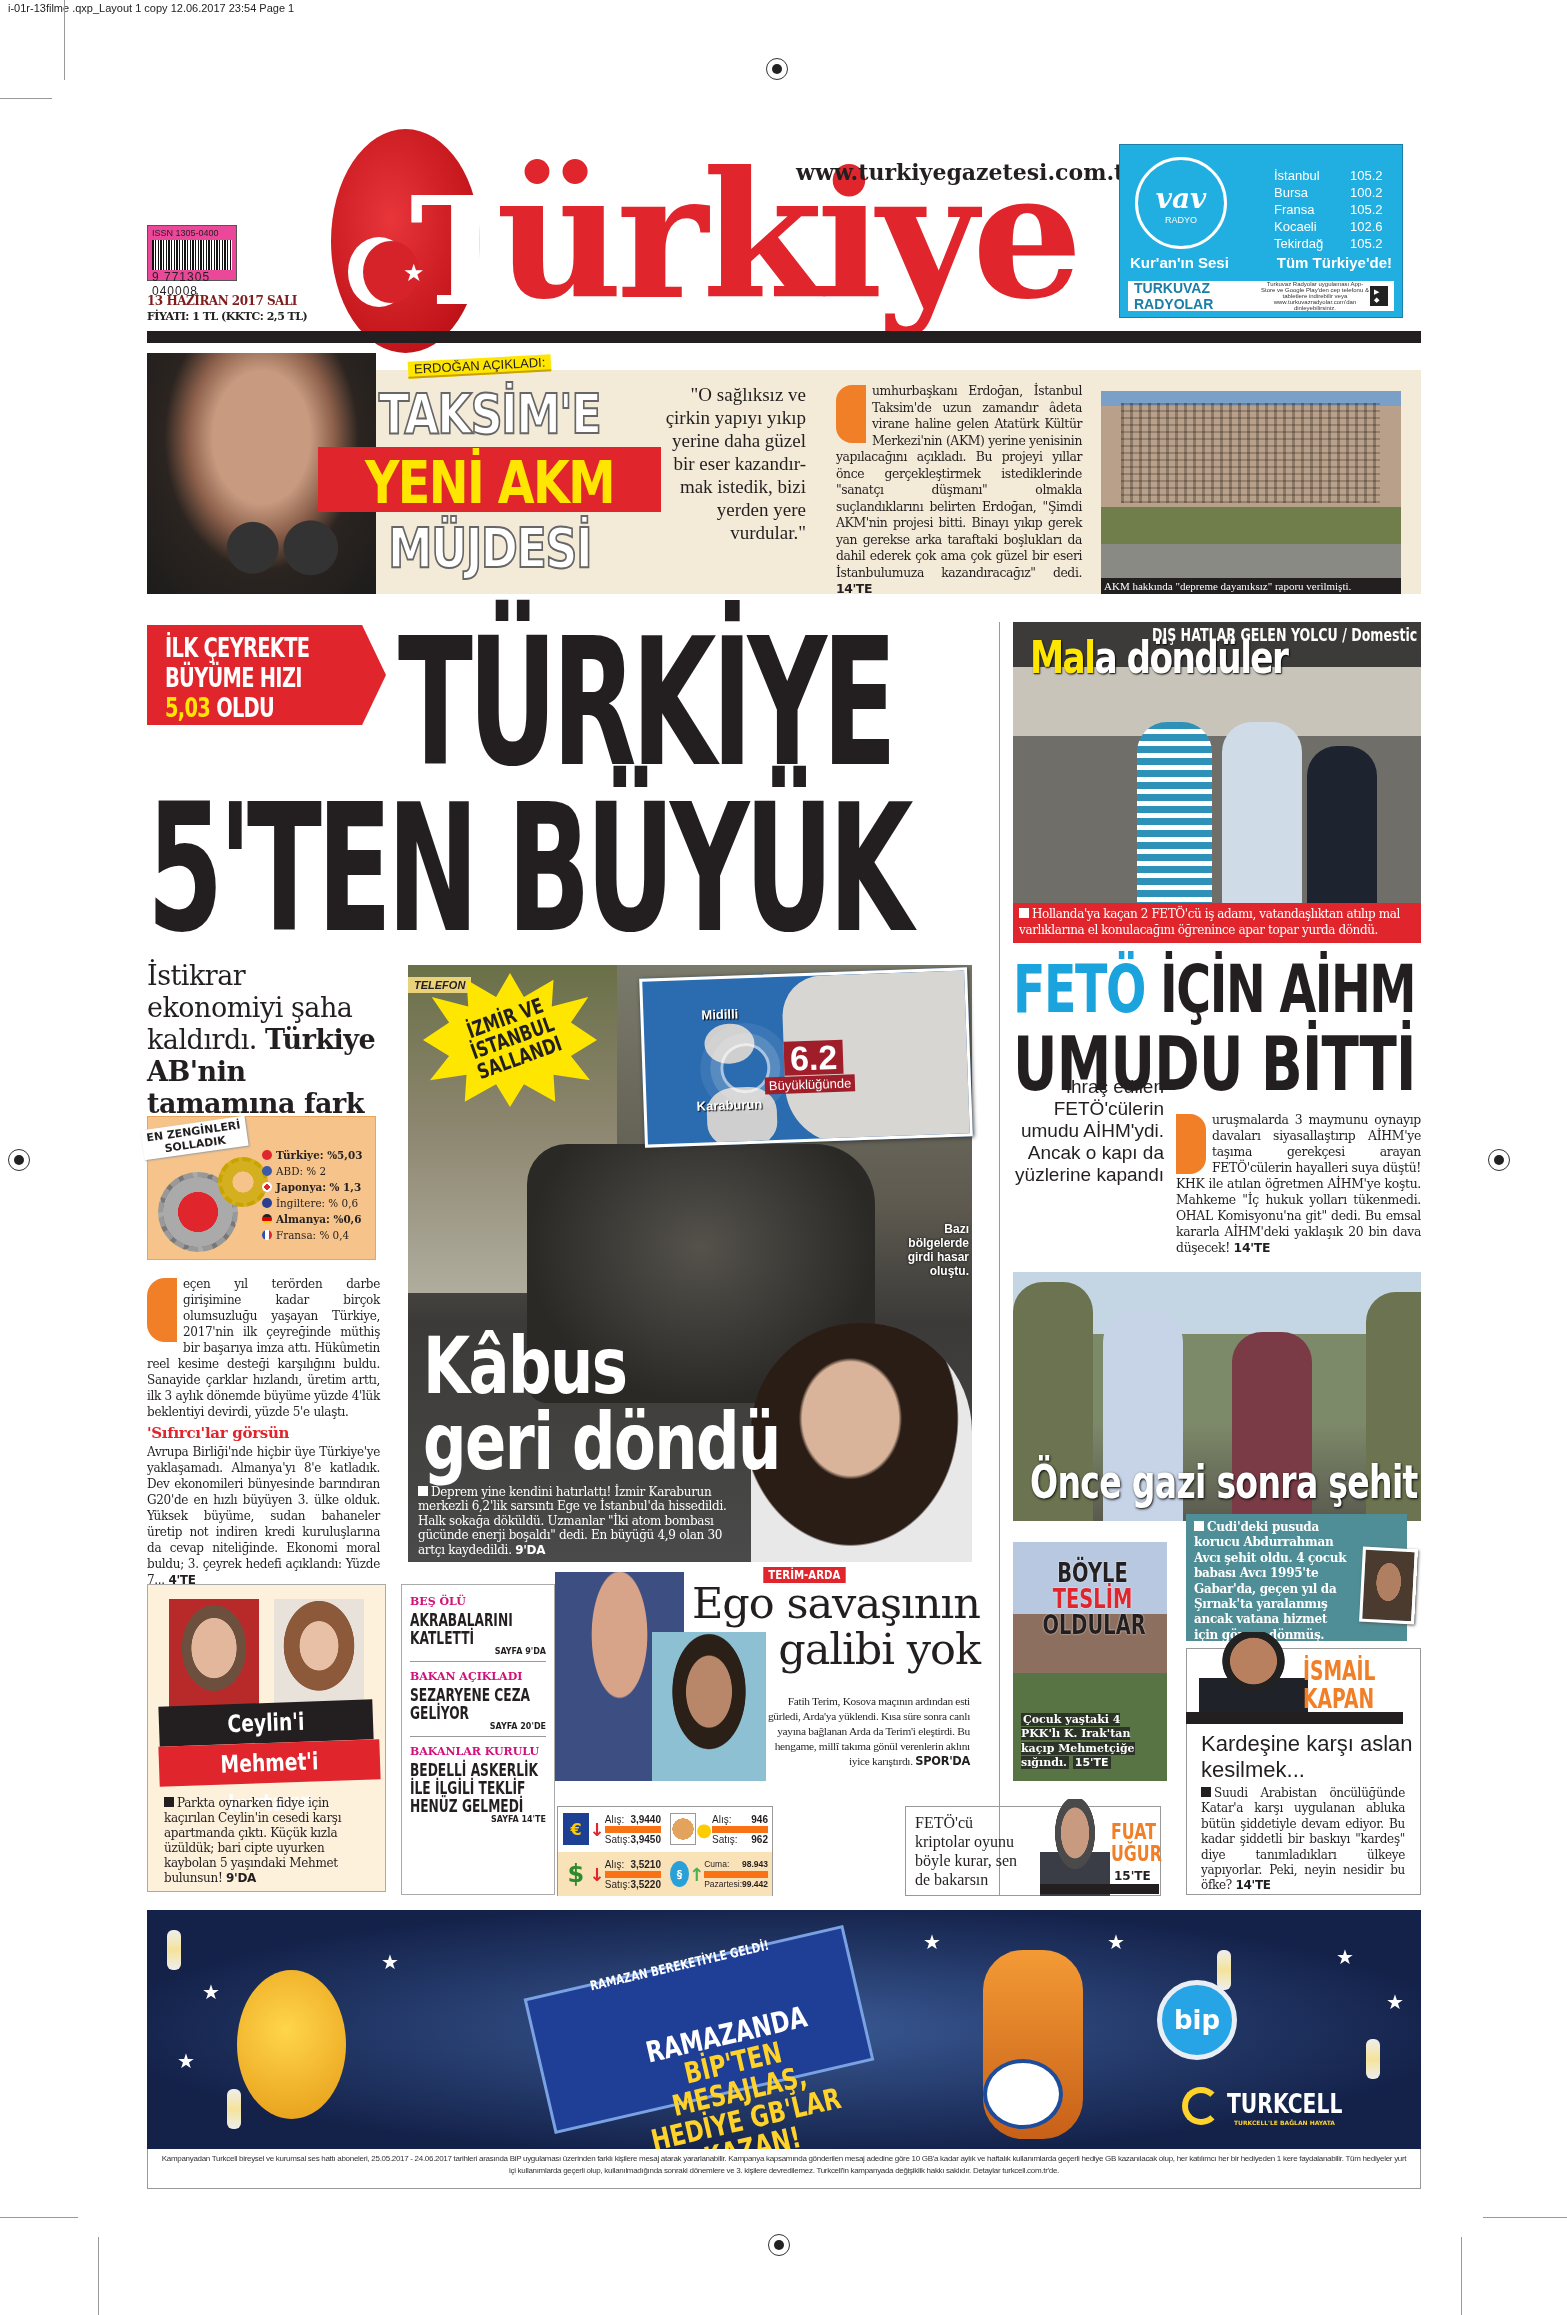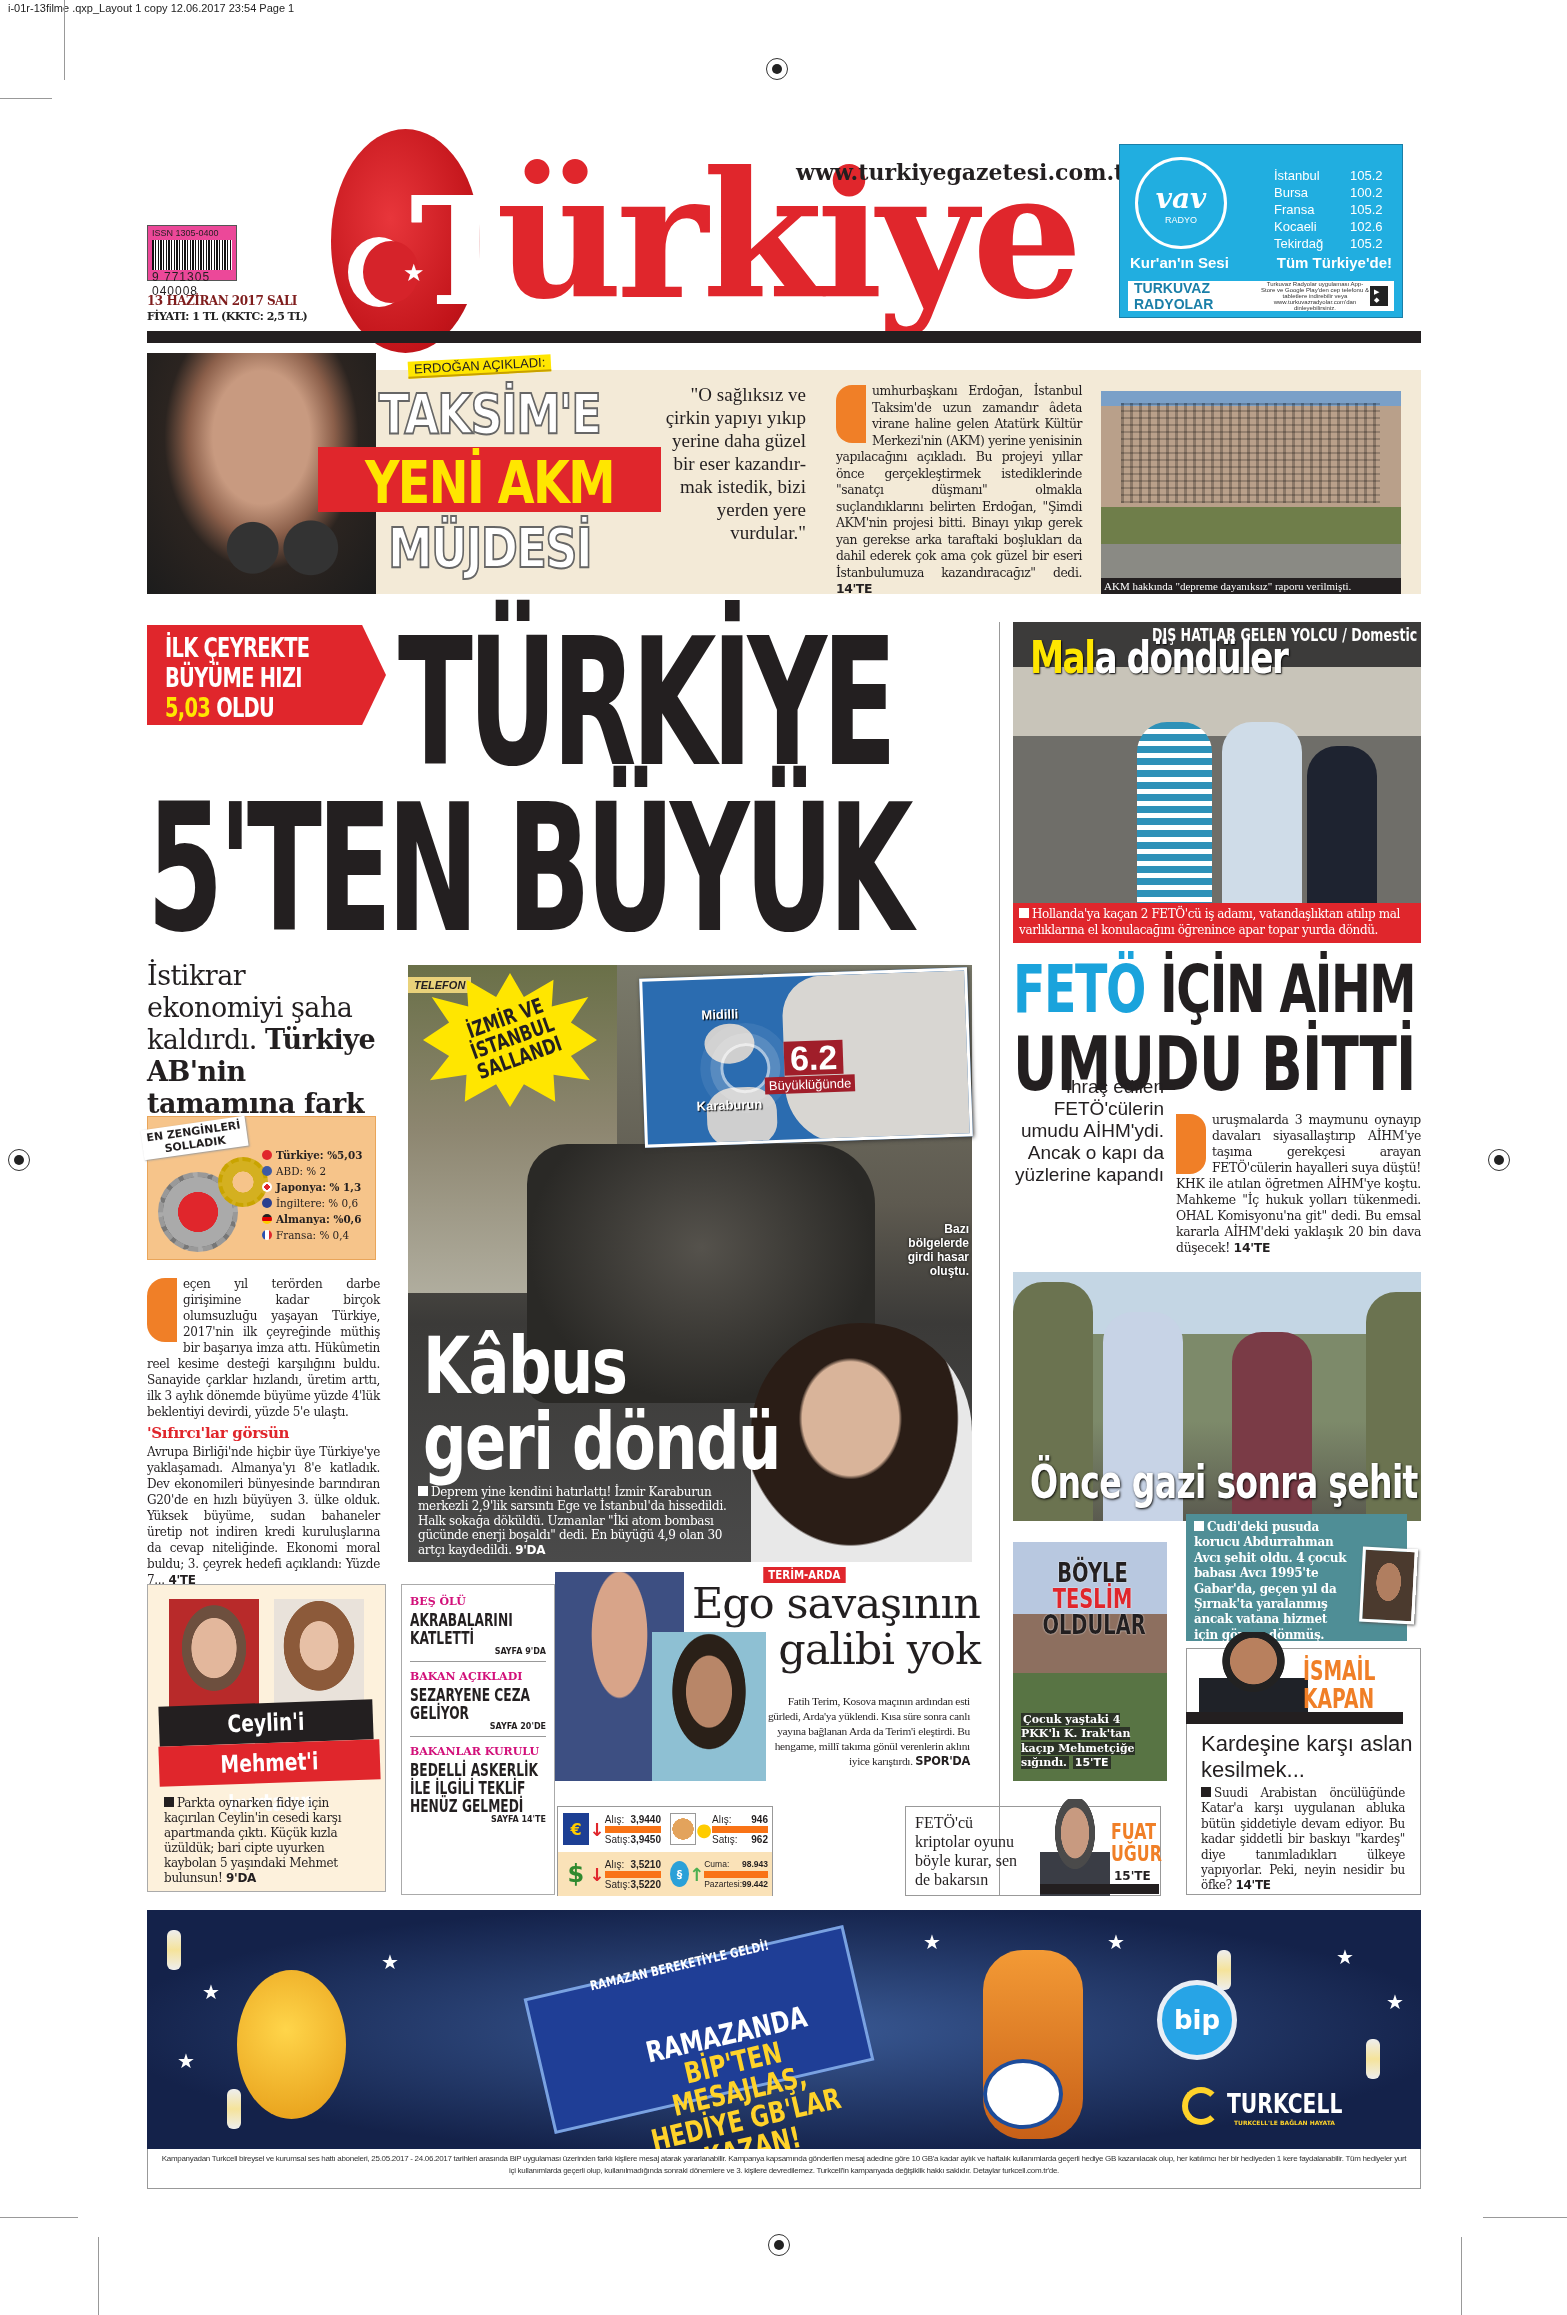--- a/index.html
+++ b/index.html
@@ -332,21 +332,21 @@
   <div class="abs lbl" style="left:50px;top:119px">Karaburun</div>
   <div class="abs mag">6.2</div>
   <div class="abs magsub">Büyüklüğünde</div>
 </div>
 <div class="abs hasar">Bazı bölgelerde girdi hasar oluştu.</div>
 <div class="abs kabus">
   <div>Kâbus</div>
   <div>geri döndü</div>
 </div>
 <div class="abs quake-cap">
-  <span class="sq"></span><span>Deprem yine kendini hatırlattı! İzmir Karaburun merkezli 2,9'lik sarsıntı Ege ve İstanbul'da hissedildi. Halk sokağa döküldü. Uzmanlar "İki atom bombası gücünde enerji boşaldı" dedi. En büyüğü 4,9 olan 30 artçı kaydedildi.</span>
+  <span class="sq"></span><span>Deprem yine kendini hatırlattı! İzmir Karaburun merkezli 6,2'lik sarsıntı Ege ve İstanbul'da hissedildi. Halk sokağa döküldü. Uzmanlar "İki atom bombası gücünde enerji boşaldı" dedi. En büyüğü 4,9 olan 30 artçı kaydedildi.</span>
   <b class="ref">9'DA</b>
 </div>
 
 <div class="abs vsep" style="left:999px;top:622px;height:1274px"></div>
 
 <div class="abs mala">
   <div class="abs" style="left:139px;top:2px;color:#fff;font:bold 18px 'DejaVu Sans',sans-serif;transform:scaleX(.7);transform-origin:left top;white-space:nowrap">DIŞ HATLAR GELEN YOLCU / Domestic International Arrivals</div>
   <div class="abs p1"></div>
   <div class="abs p2"></div>
   <div class="abs p3"></div>

